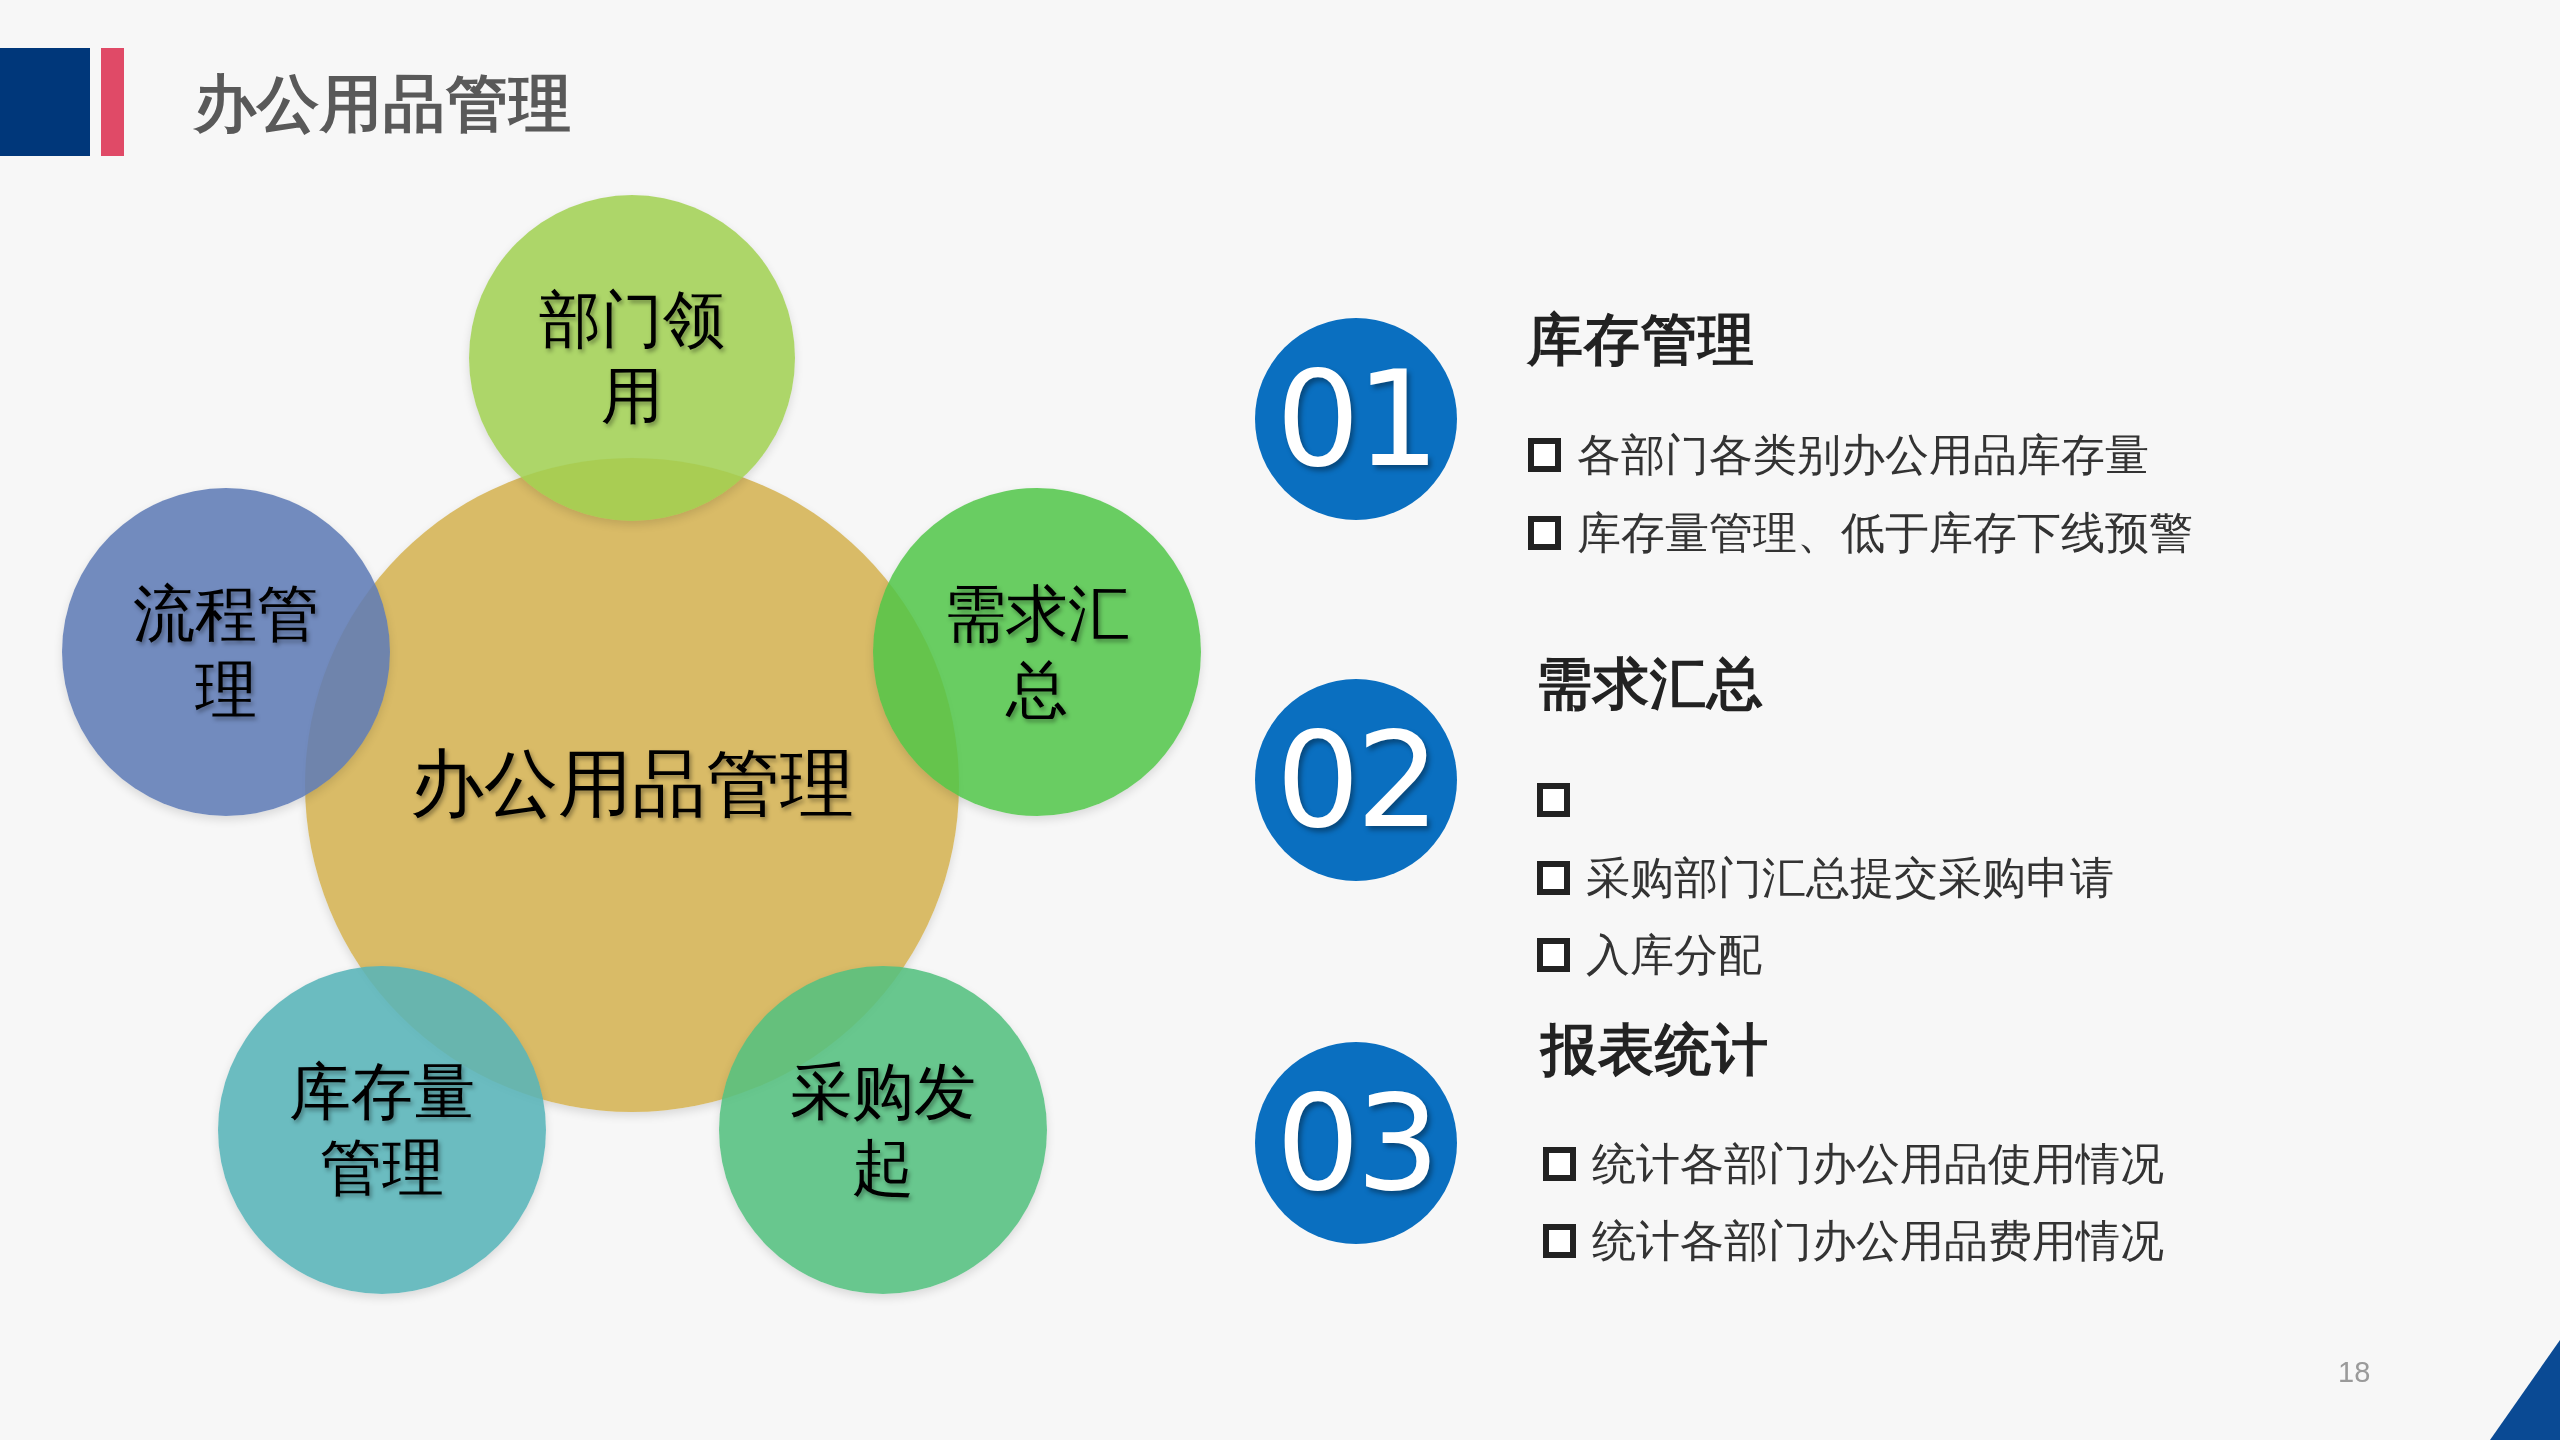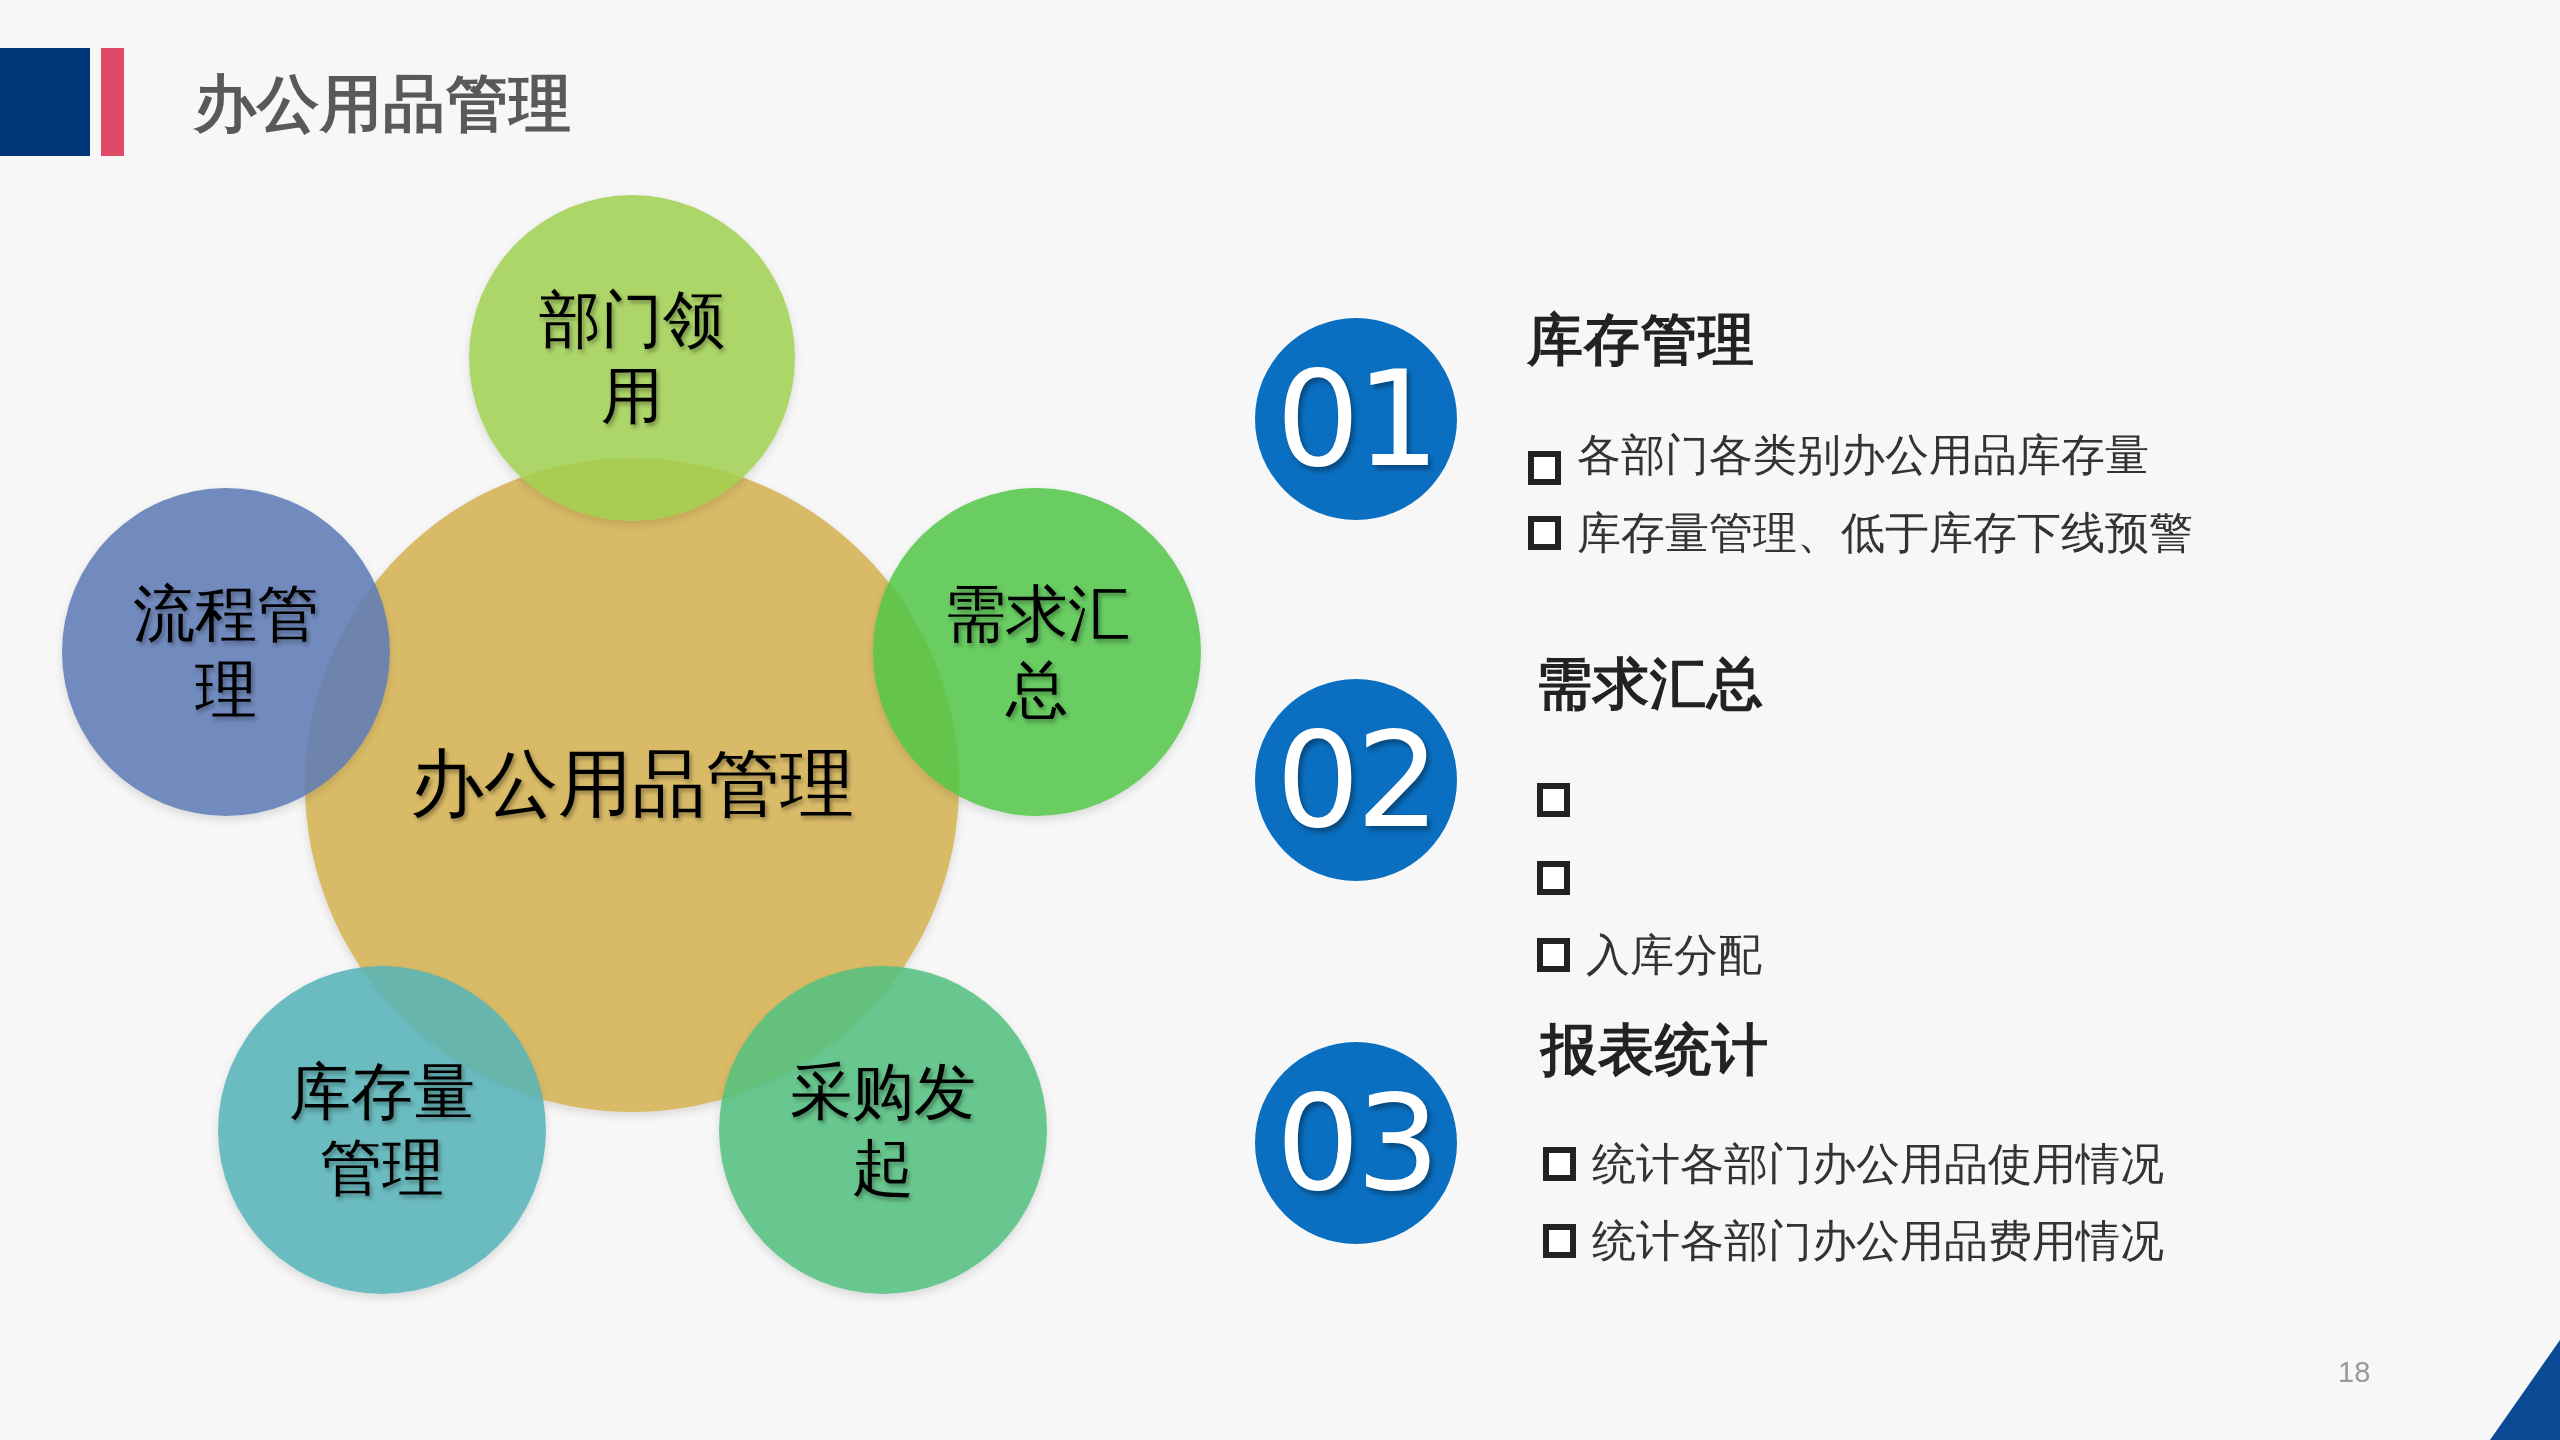--- a/index.html
+++ b/index.html
@@ -81,38 +81,39 @@
   </div>
 
   <div class="bubble sat" style="left:62px; top:488px; width:328px; height:328px; background:rgba(96,124,182,0.88);">
     <span style="width:190px;">流程管理</span>
   </div>
 </div>
 
 <div>
   <div class="num-circle" style="left:1255px; top:318px;">01</div>
   <div class="sec-title" style="left:1527px; top:308px;">库存管理</div>
-  <div class="bullet" style="left:1528px; top:425px;align-items:flex-end;">
+  <div class="bullet" style="left:1528px; top:425px;">
     <span class="box"></span>
     <span>各部门各类别办公用品库存量</span>
   </div>
   <div class="bullet" style="left:1528px; top:503px;">
     <span class="box"></span>
     <span>库存量管理、低于库存下线预警</span>
   </div>
 </div>
 
 <div>
   <div class="num-circle" style="left:1255px; top:679px;">02</div>
   <div class="sec-title" style="left:1536px; top:652px;">需求汇总</div>
   <div class="bullet" style="left:1537px; top:770px;">
     <span class="box"></span>
   </div>
   <div class="bullet" style="left:1537px; top:848px;">
     <span class="box"></span>
+    <span>采购部门汇总提交采购申请</span>
   </div>
   <div class="bullet" style="left:1537px; top:925px;">
     <span class="box"></span>
     <span>入库分配</span>
   </div>
 </div>
 
 <div>
   <div class="num-circle" style="left:1255px; top:1042px;">03</div>
   <div class="sec-title" style="left:1541px; top:1018px;">报表统计</div>

